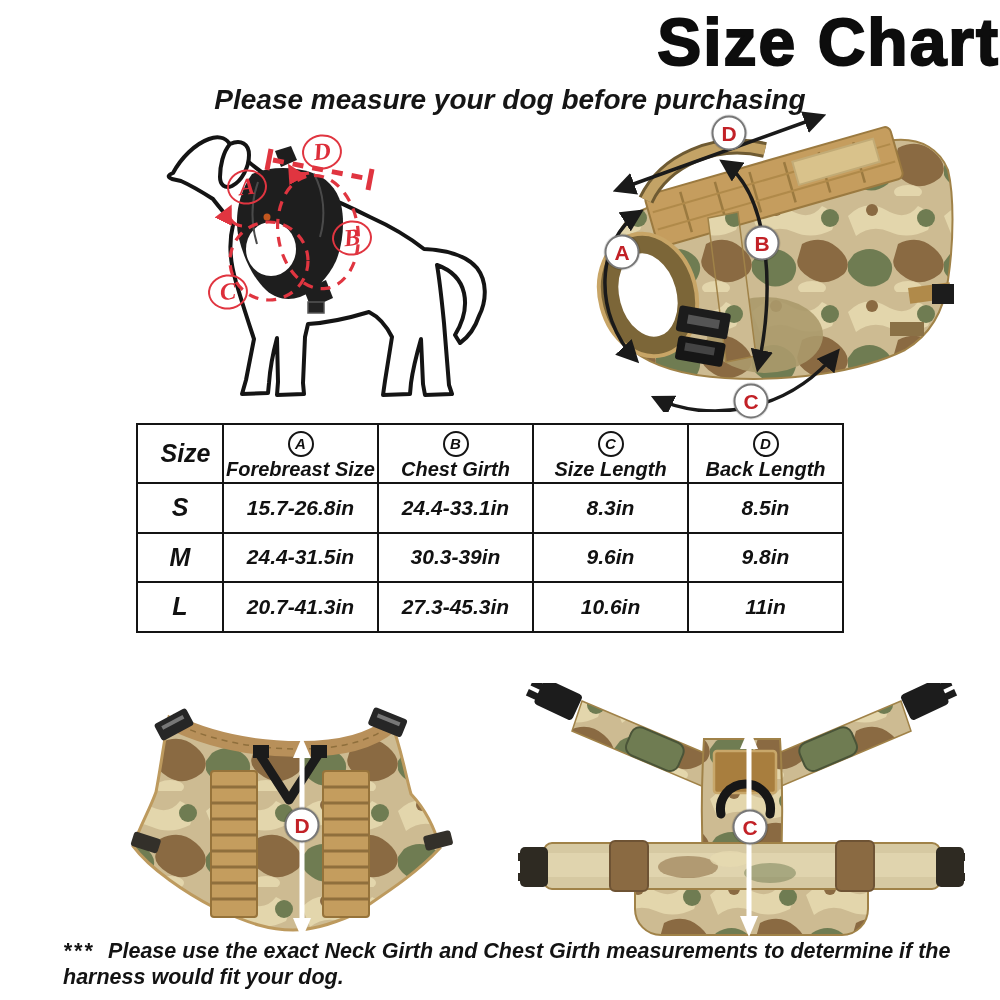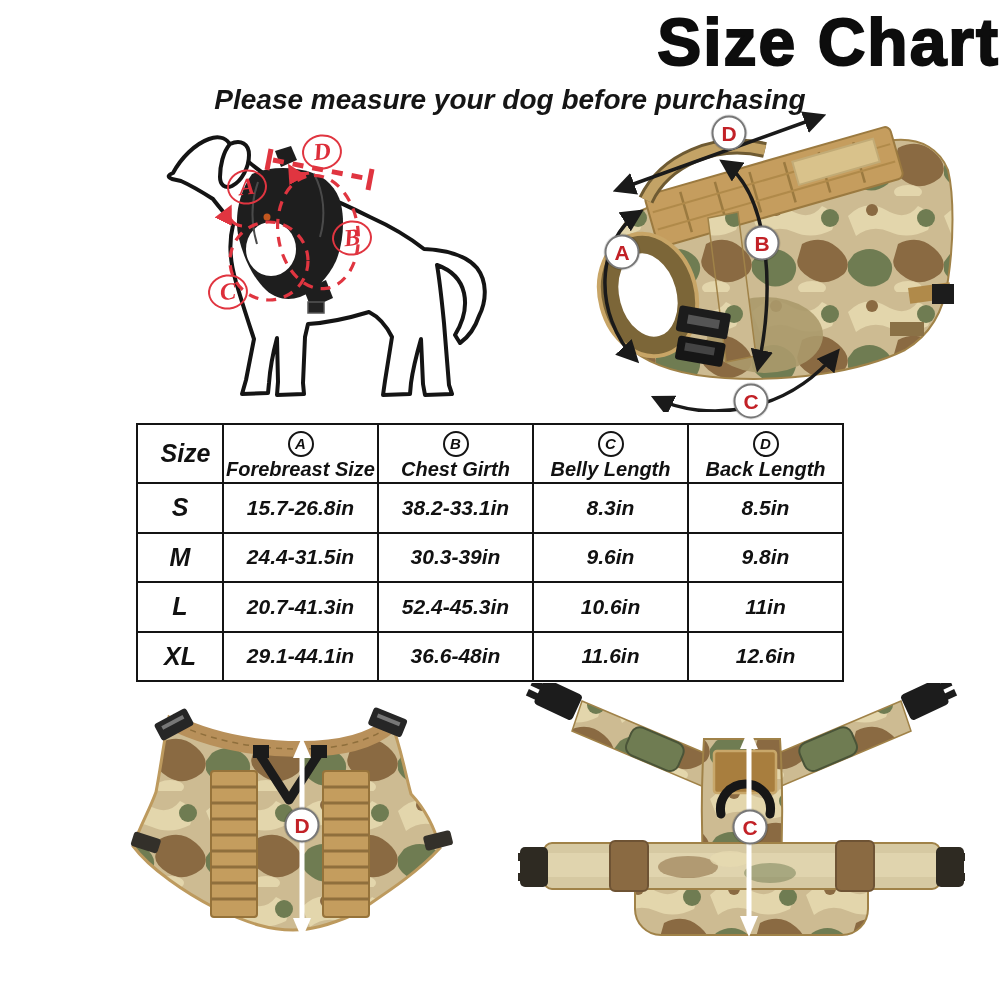--- a/index.html
+++ b/index.html
@@ -181,56 +181,49 @@
         <th>
           <span class="letter-circle">A</span>
           <span class="hdr-label">Forebreast Size</span>
         </th>
         <th>
           <span class="letter-circle">B</span>
           <span class="hdr-label">Chest Girth</span>
         </th>
         <th>
           <span class="letter-circle">C</span>
-          <span class="hdr-label">Belly Length</span>
+          <span class="hdr-label">Size Length</span>
         </th>
         <th>
           <span class="letter-circle">D</span>
           <span class="hdr-label">Back Length</span>
         </th>
       </tr>
     </thead>
     <tbody>
       <tr>
         <td class="cell-size">S</td>
         <td class="cell-val">15.7-26.8in</td>
-        <td class="cell-val">38.2-33.1in</td>
+        <td class="cell-val">24.4-33.1in</td>
         <td class="cell-val">8.3in</td>
         <td class="cell-val">8.5in</td>
       </tr>
       <tr>
         <td class="cell-size">M</td>
         <td class="cell-val">24.4-31.5in</td>
         <td class="cell-val">30.3-39in</td>
         <td class="cell-val">9.6in</td>
         <td class="cell-val">9.8in</td>
       </tr>
       <tr>
         <td class="cell-size">L</td>
         <td class="cell-val">20.7-41.3in</td>
-        <td class="cell-val">52.4-45.3in</td>
+        <td class="cell-val">27.3-45.3in</td>
         <td class="cell-val">10.6in</td>
         <td class="cell-val">11in</td>
-      </tr>
-      <tr>
-        <td class="cell-size">XL</td>
-        <td class="cell-val">29.1-44.1in</td>
-        <td class="cell-val">36.6-48in</td>
-        <td class="cell-val">11.6in</td>
-        <td class="cell-val">12.6in</td>
       </tr>
     </tbody>
   </table>
 
   <svg class="fig" style="left:110px;top:695px" width="385" height="247" viewBox="0 0 385 247">
     <defs>
       <pattern id="camoB" width="96" height="96" patternUnits="userSpaceOnUse">
         <rect width="96" height="96" fill="#cdbb92"></rect>
         <path d="M0 20 Q18 2 38 14 T70 10 Q88 18 80 34 Q60 44 42 36 T8 40 Z" fill="#e3d6ac"></path>
         <path d="M50 48 Q70 38 86 52 T92 78 Q74 92 58 82 T46 62 Z" fill="#8a6a42"></path>
@@ -352,14 +345,17 @@
       </g>
     </g>
     <g>
       <line x1="231" y1="60" x2="231" y2="238" stroke="#ffffff" stroke-width="5"></line>
       <polygon points="231,45 222,66 240,66" fill="#ffffff"></polygon>
       <polygon points="231,254 222,233 240,233" fill="#ffffff"></polygon>
     </g>
   </svg>
   <div class="photo-label" style="left:750px;top:827px">C</div>
 
+  <div class="note">
+    <span class="stars">***</span><span>Please use the exact Neck Girth and Chest Girth measurements to determine if the harness would fit your dog.</span>
+  </div>
 
 </div>
 
 </body></html>

